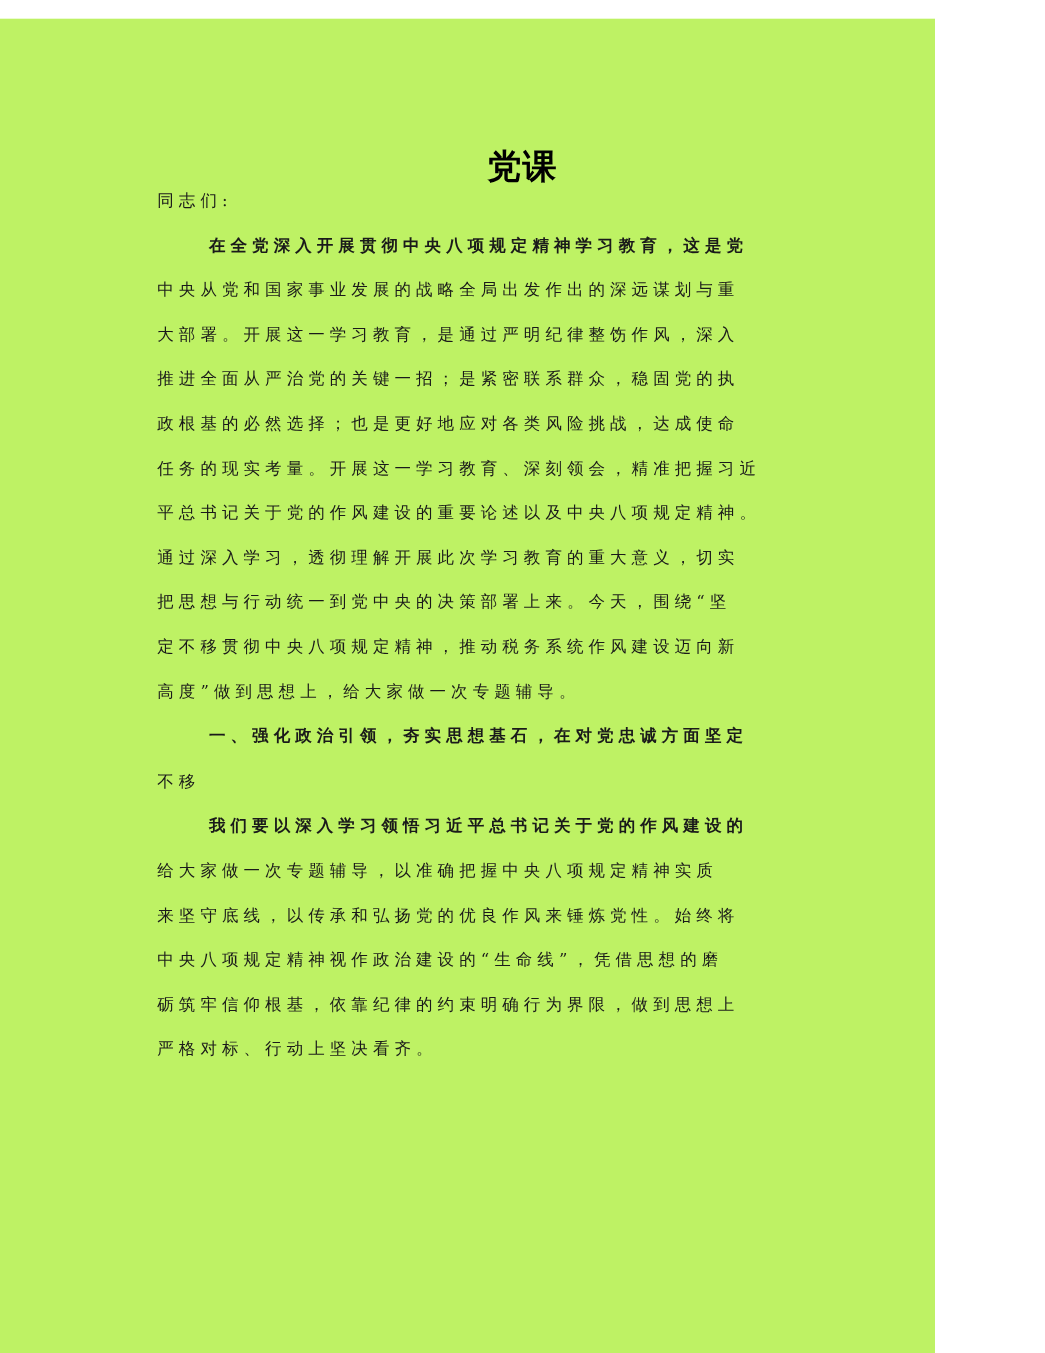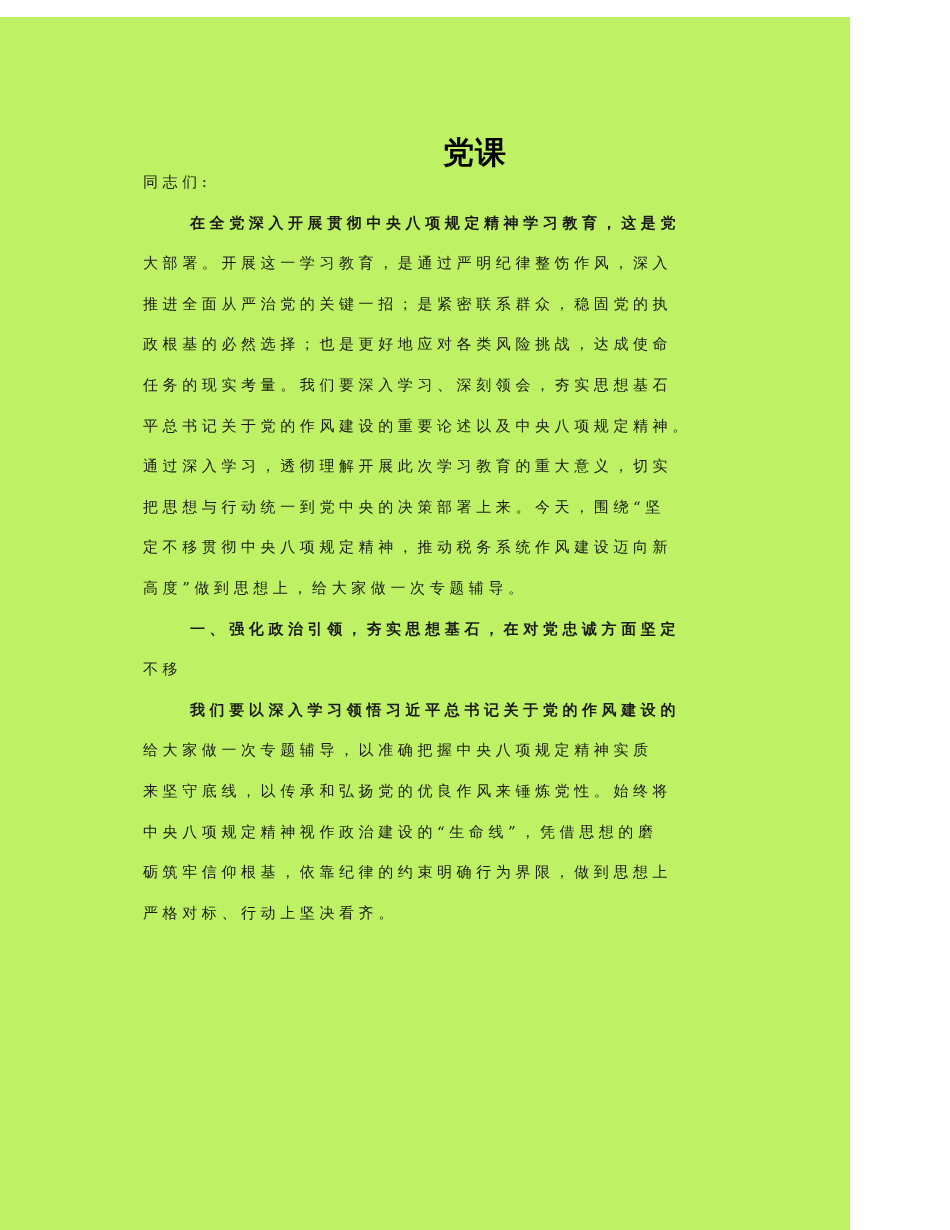--- a/index.html
+++ b/index.html
@@ -64,24 +64,25 @@
 
 <div class="page">
   <div class="title">党课</div>
 
   <div class="body">
     <div class="line">同志们:</div>
 
     <div class="para-gap"></div>
     <div>
       <div class="line indent">在全党深入开展贯彻中央八项规定精神学习教育，这是党</div>
+      <div class="line">中央从党和国家事业发展的战略全局出发作出的深远谋划与重</div>
       <div class="line">大部署。开展这一学习教育，是通过严明纪律整饬作风，深入</div>
       <div class="line">推进全面从严治党的关键一招；是紧密联系群众，稳固党的执</div>
       <div class="line">政根基的必然选择；也是更好地应对各类风险挑战，达成使命</div>
-      <div class="line">任务的现实考量。我们要深入学习、深刻领会，夯实思想基石</div>
+      <div class="line">任务的现实考量。开展这一学习教育、深刻领会，精准把握习近</div>
       <div class="line">平总书记关于党的作风建设的重要论述以及中央八项规定精神。</div>
       <div class="line">通过深入学习，透彻理解开展此次学习教育的重大意义，切实</div>
       <div class="line">把思想与行动统一到党中央的决策部署上来。今天，围绕“坚</div>
       <div class="line">定不移贯彻中央八项规定精神，推动税务系统作风建设迈向新</div>
       <div class="line">高度”做到思想上，给大家做一次专题辅导。</div>
     </div>
 
     <div>
       <div class="line indent">一、强化政治引领，夯实思想基石，在对党忠诚方面坚定</div>
       <div class="line">不移</div>

